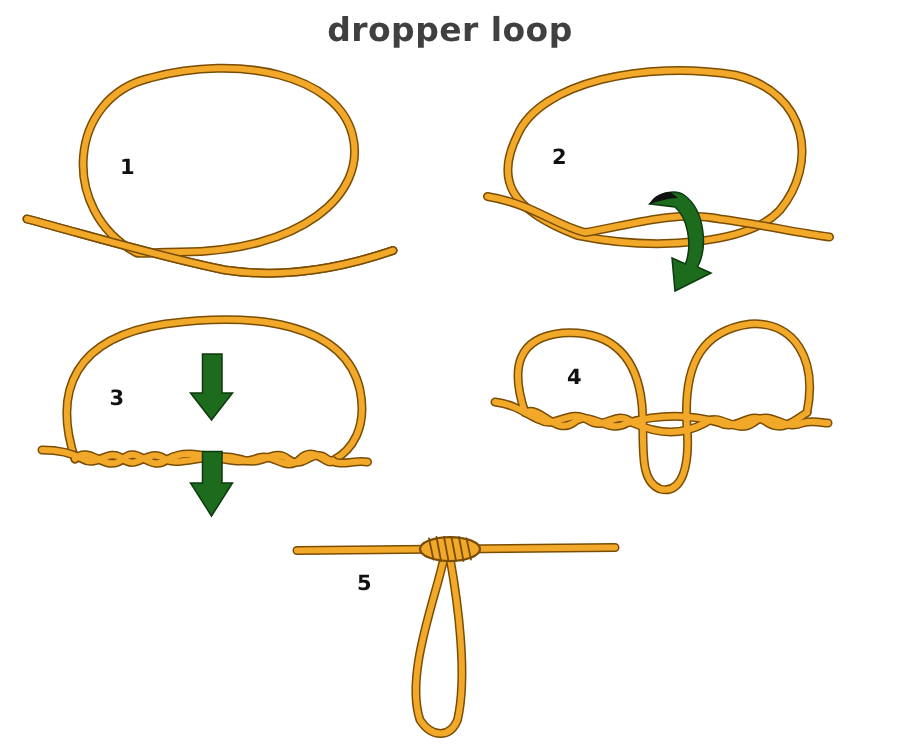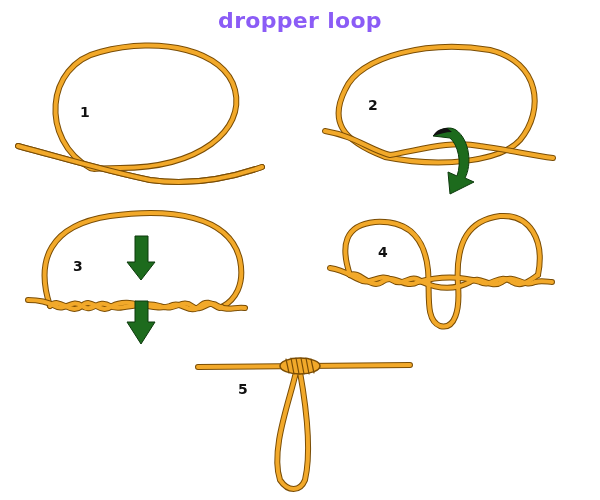--- a/index.html
+++ b/index.html
@@ -1,18 +1,18 @@
 <!DOCTYPE html>
 <html><head>
   <meta charset="utf-8">
   <style>
     html, body { margin: 0; padding: 0; background: #ffffff; }
     .canvas { position: relative; width: 600px; height: 500px; background: #ffffff; overflow: hidden; }
     .title { position: absolute; left: 0; top: 8px; width: 600px; text-align: center;
-             font-family: "DejaVu Sans", sans-serif; font-size: 22px; font-weight: bold; color: #8b5cf6; letter-spacing: 0.3px; }
+             font-family: "DejaVu Sans", sans-serif; font-size: 22px; font-weight: bold; color: #404040; letter-spacing: 0.3px; }
     .step-label { position: absolute; font-family: "DejaVu Sans", sans-serif; font-size: 14px; font-weight: bold; color: #111; }
     svg.art { position: absolute; left: 0; top: 0; }
   </style>
 </head>
 <body>
 
 <div class="canvas">
   <div class="title">dropper loop</div>
 
   <svg class="art" width="600" height="500" viewBox="0 0 600 500">

